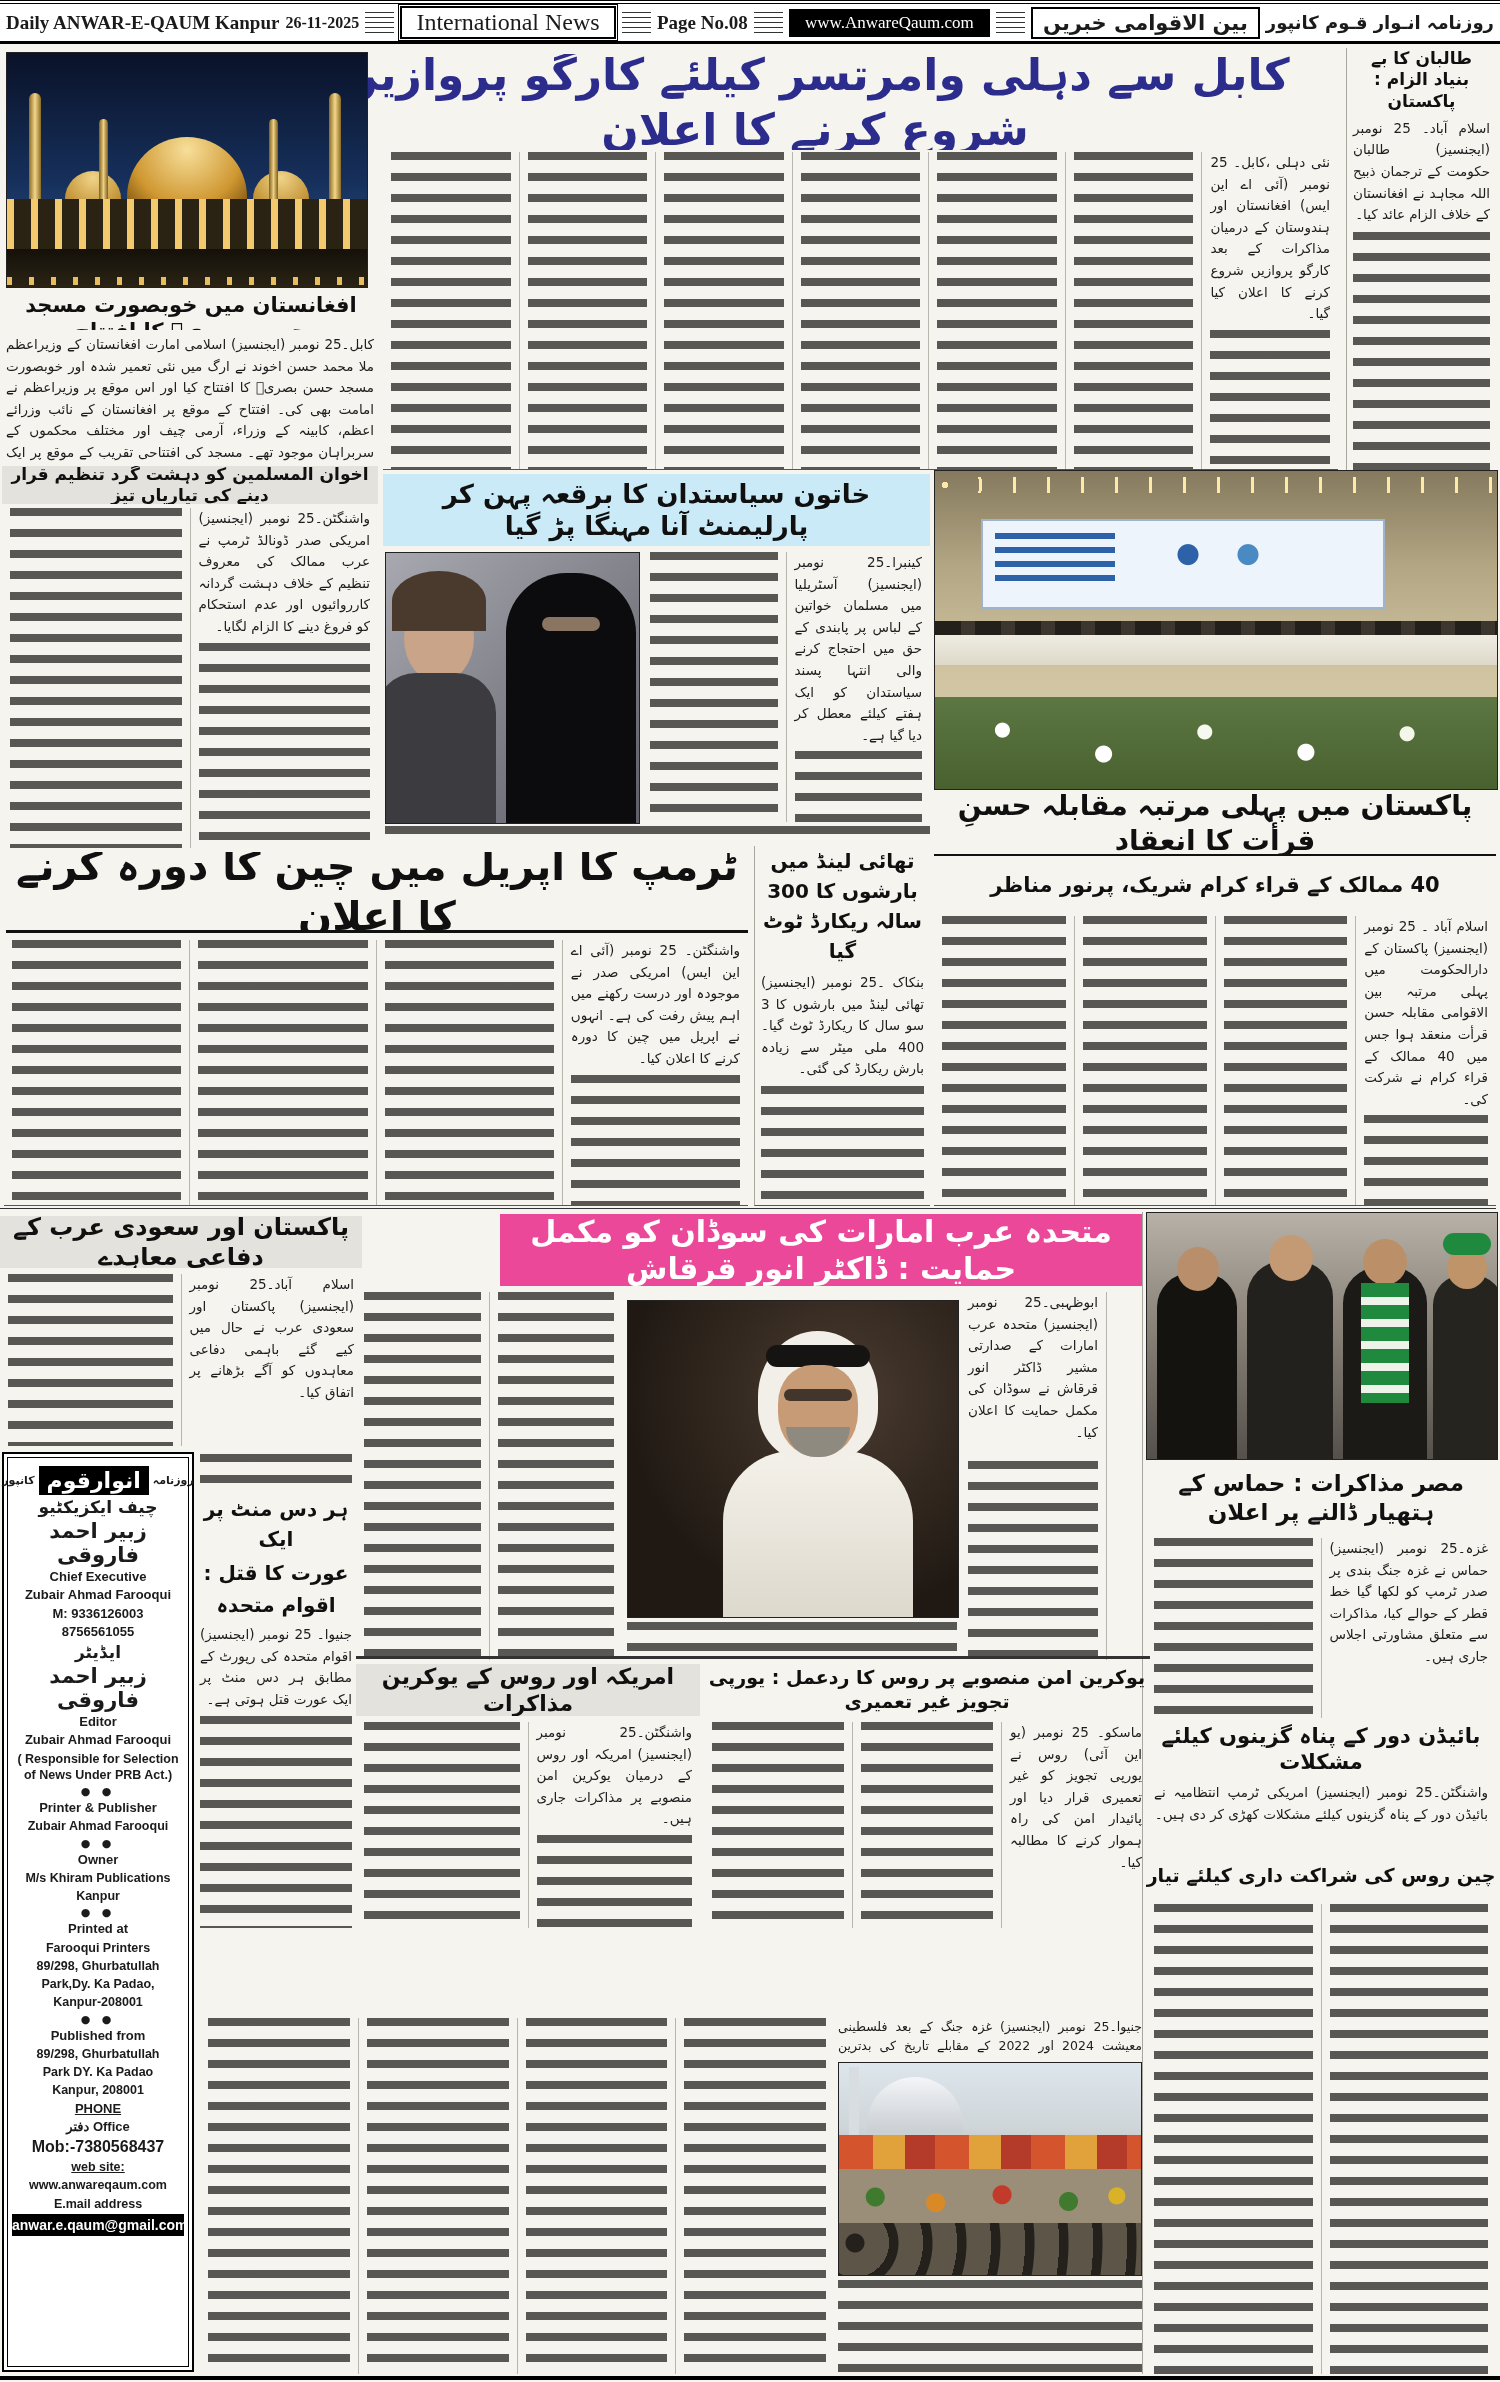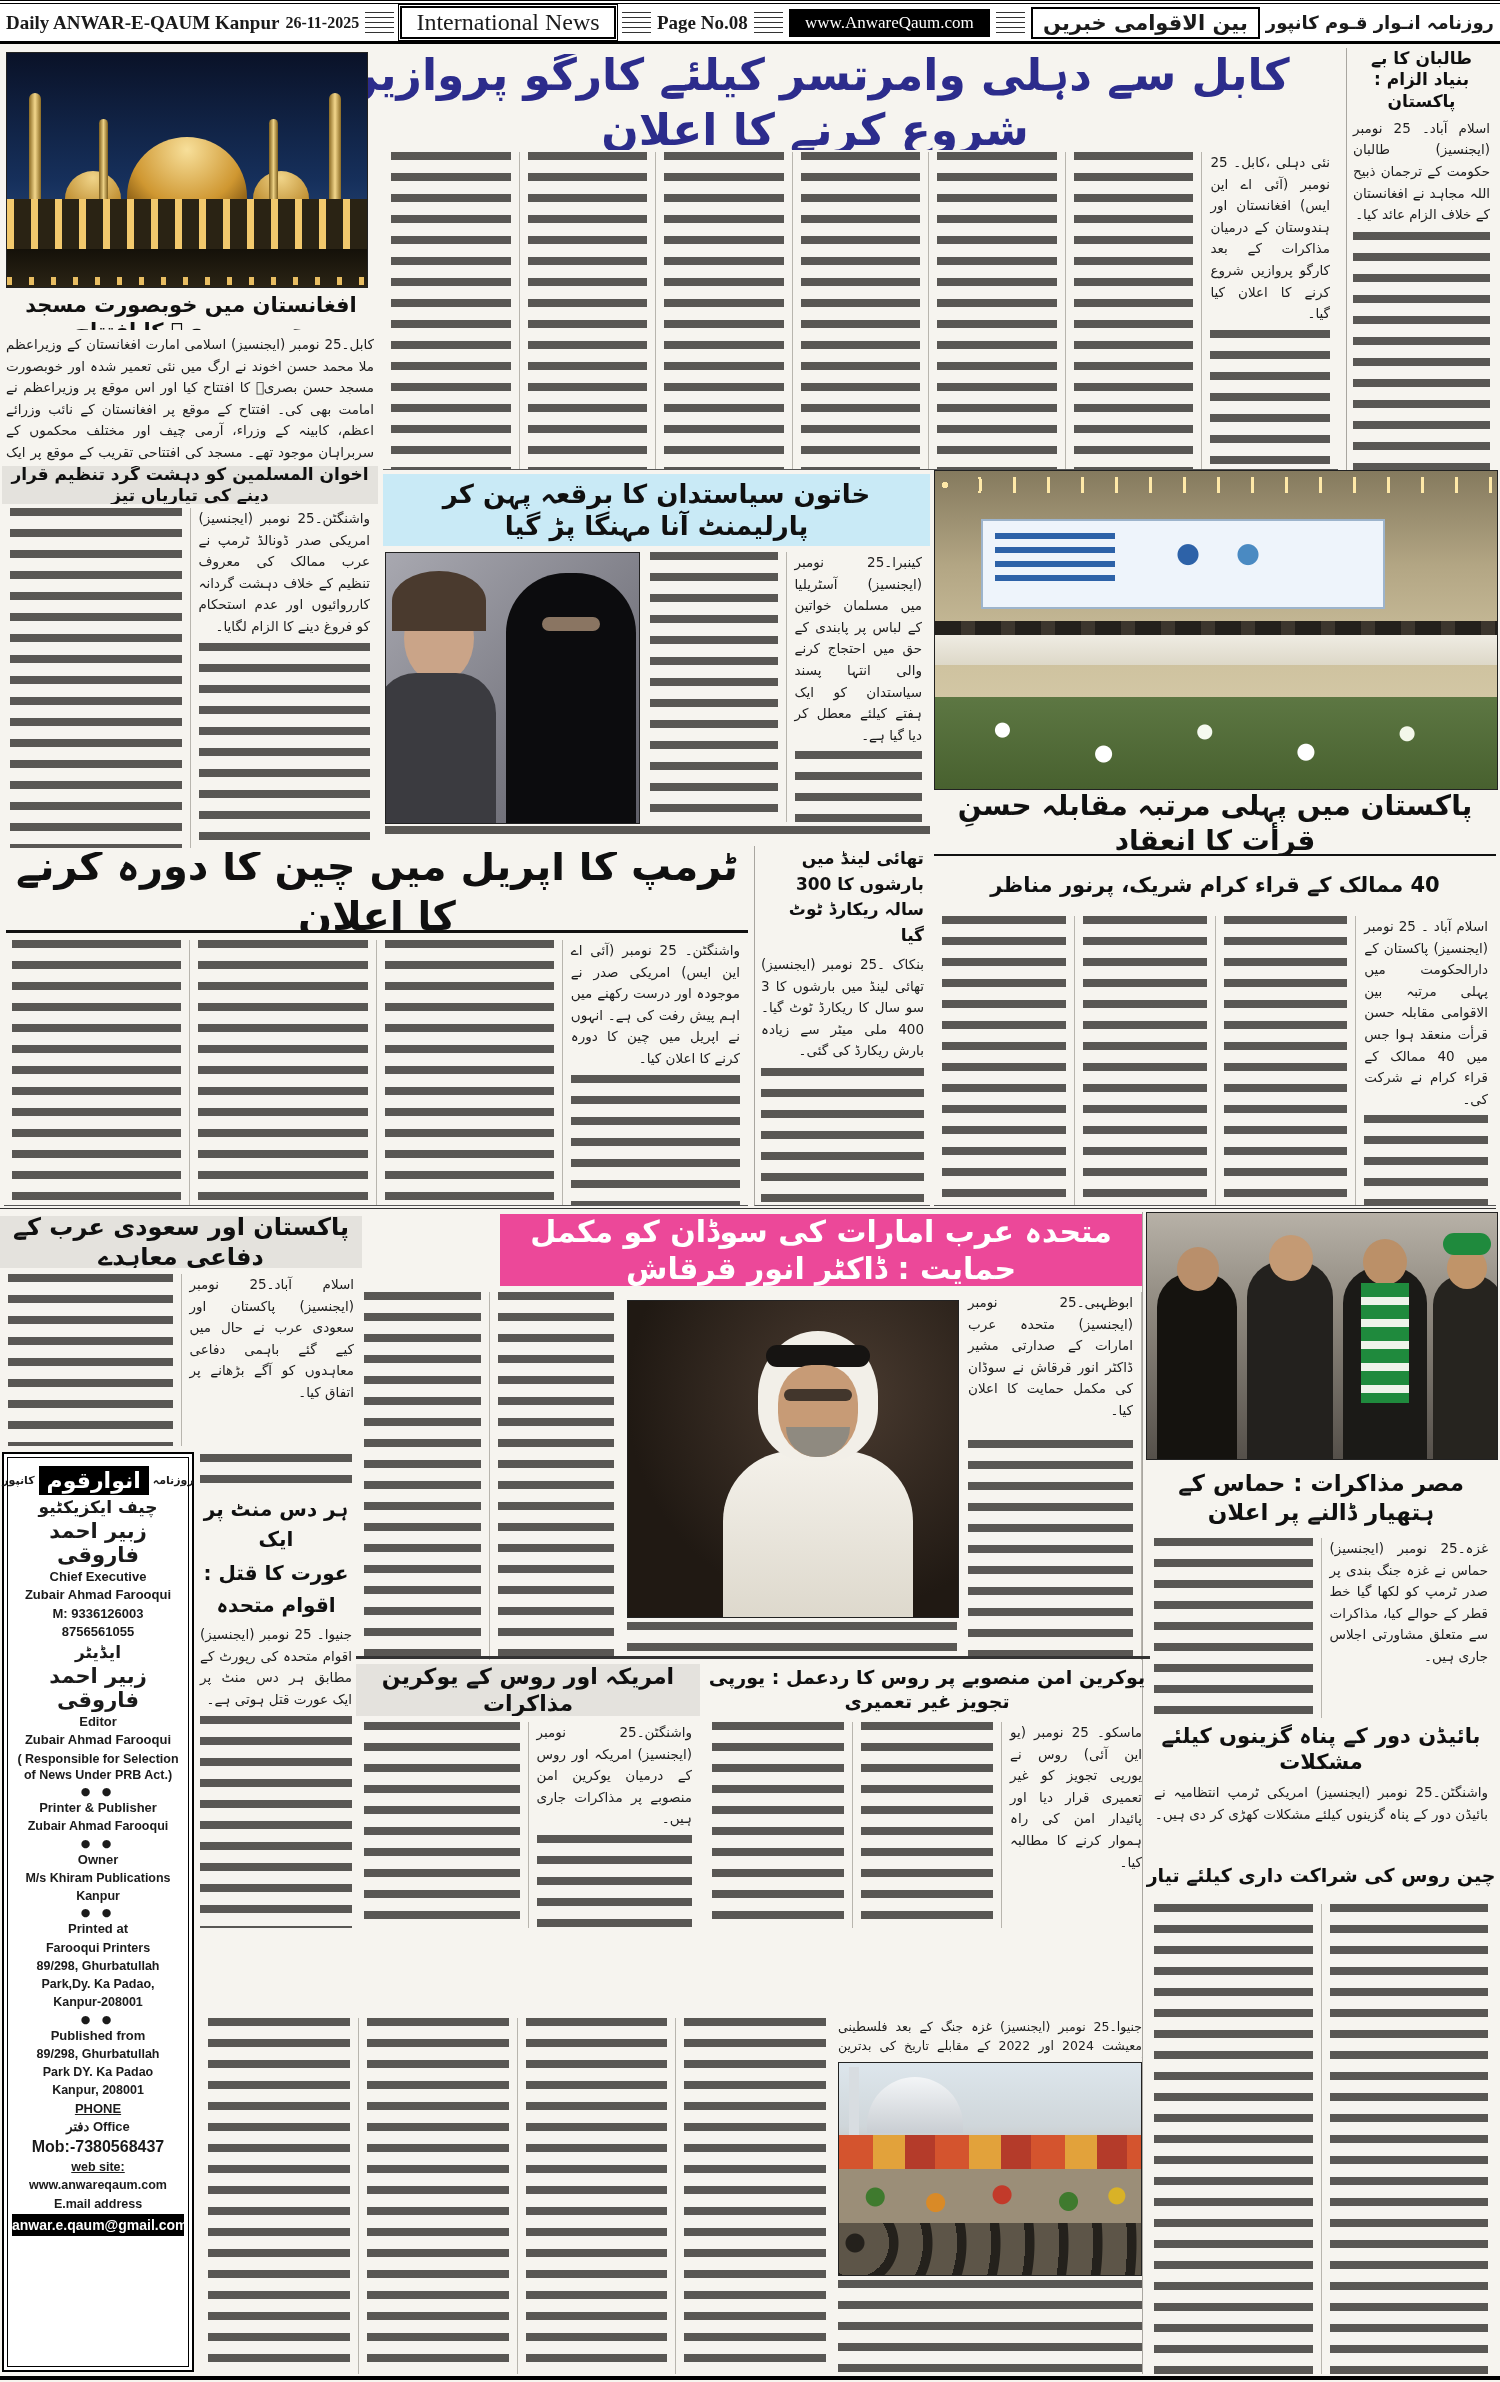--- a/index.html
+++ b/index.html
@@ -191,21 +191,21 @@
       </div>
     <div class="col">
         <div class="sim fill"></div>
       </div>
     <div class="col">
         <div class="sim fill"></div>
       </div>
   </div>
 
   <div class="abs" style="left:754px;top:846px;width:176px;height:360px;border-left:1px solid #a9a6a0;border-bottom:1px solid #555;padding:0 6px;box-sizing:border-box;display:flex;flex-direction:column;gap:6px;">
-    <div class="hl" style="font-size:17px;line-height:1.5;text-align:right;">تھائی لینڈ میں بارشوں کا 300 سالہ ریکارڈ ٹوٹ گیا</div>
+    <div class="hl" style="font-size:20px;line-height:1.5;">تھائی لینڈ میں بارشوں کا 300 سالہ ریکارڈ ٹوٹ گیا</div>
     <div class="lead">بنکاک ۔25 نومبر (ایجنسیز) تھائی لینڈ میں بارشوں کا 3 سو سال کا ریکارڈ ٹوٹ گیا۔ 400 ملی میٹر سے زیادہ بارش ریکارڈ کی گئی۔</div>
     <div class="sim fill"></div>
   </div>
 
   <div class="abs hl hl-gray" style="left:0;top:1216px;width:362px;height:52px;font-size:24px;">پاکستان اور سعودی عرب کے دفاعی معاہدے</div>
   <div class="abs cols" style="left:0;top:1274px;width:362px;height:172px;">
     <div class="col">
         <div class="lead">اسلام آباد۔25 نومبر (ایجنسیز) پاکستان اور سعودی عرب نے حال میں کیے گئے باہمی دفاعی معاہدوں کو آگے بڑھانے پر اتفاق کیا۔</div>
       </div>
     <div class="col">
@@ -223,21 +223,21 @@
       </div>
   </div>
   <div class="abs photo" style="left:627px;top:1300px;width:330px;height:316px;background:radial-gradient(circle at 65% 30%,#4a3b30,#201913 70%);">
     <div class="ph" style="left:95px;top:150px;width:190px;height:170px;border-radius:70px 70px 0 0;background:linear-gradient(180deg,#f4f1ea,#ddd8cc);"></div>
     <div class="ph" style="left:130px;top:30px;width:120px;height:130px;border-radius:50% 50% 40% 40%;background:#f2efe8;"></div>
     <div class="ph" style="left:138px;top:44px;width:104px;height:22px;border-radius:12px;background:#161412;"></div>
     <div class="ph" style="left:150px;top:64px;width:80px;height:92px;border-radius:42% 42% 48% 48%;background:#c79b76;"></div>
     <div class="ph" style="left:156px;top:88px;width:68px;height:12px;border-radius:6px;background:#2a2420;opacity:.85;"></div>
     <div class="ph" style="left:158px;top:126px;width:64px;height:30px;border-radius:0 0 30px 30px;background:#8f8a80;"></div>
   </div>
-  <div class="abs" style="left:960px;top:1292px;width:182px;height:368px;border-right:1px solid #b8b5ae;padding:0 8px;box-sizing:border-box;display:flex;flex-direction:column;gap:18px;">
+  <div class="abs" style="left:960px;top:1292px;width:147px;height:368px;border-right:1px solid #b8b5ae;padding:0 8px;box-sizing:border-box;display:flex;flex-direction:column;gap:18px;">
     <div class="lead">ابوظہبی۔25 نومبر (ایجنسیز) متحدہ عرب امارات کے صدارتی مشیر ڈاکٹر انور قرقاش نے سوڈان کی مکمل حمایت کا اعلان کیا۔</div>
     <div class="sim fill"></div>
   </div>
   <div class="abs sim" style="left:627px;top:1622px;width:330px;height:38px;"></div>
 
   <div class="abs photo" style="left:1146px;top:1212px;width:350px;height:246px;background:linear-gradient(180deg,#b7b1a7 0%,#8e887e 40%,#55504a 100%);">
     <div class="ph" style="left:10px;top:60px;width:80px;height:186px;border-radius:34px 34px 0 0;background:#15130f;"></div>
     <div class="ph" style="left:30px;top:34px;width:42px;height:44px;border-radius:50%;background:#b98f6b;"></div>
     <div class="ph" style="left:100px;top:48px;width:86px;height:198px;border-radius:36px 36px 0 0;background:#23211e;"></div>
     <div class="ph" style="left:122px;top:22px;width:44px;height:46px;border-radius:50%;background:#c49a74;"></div>

